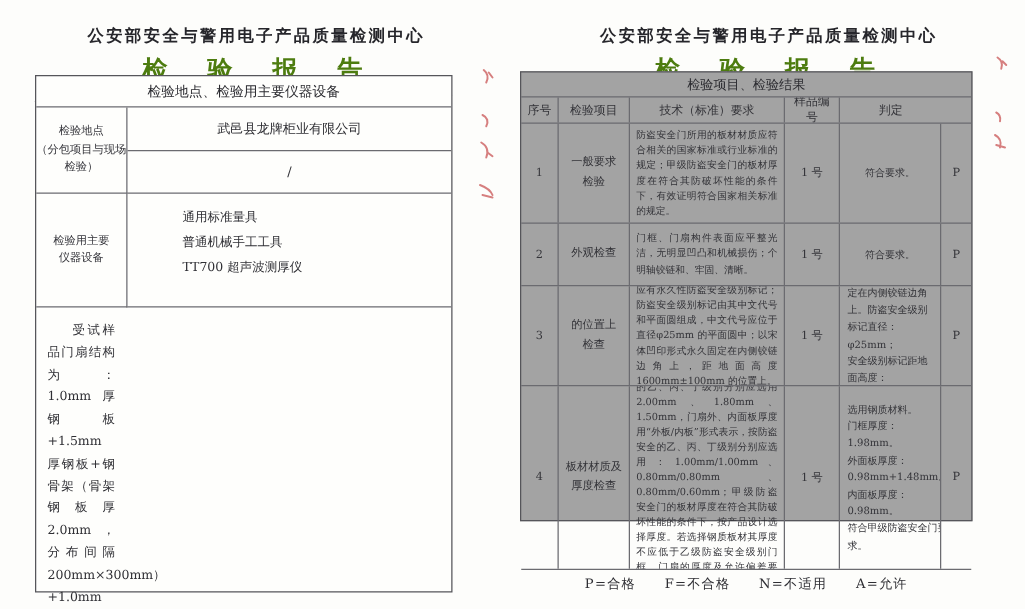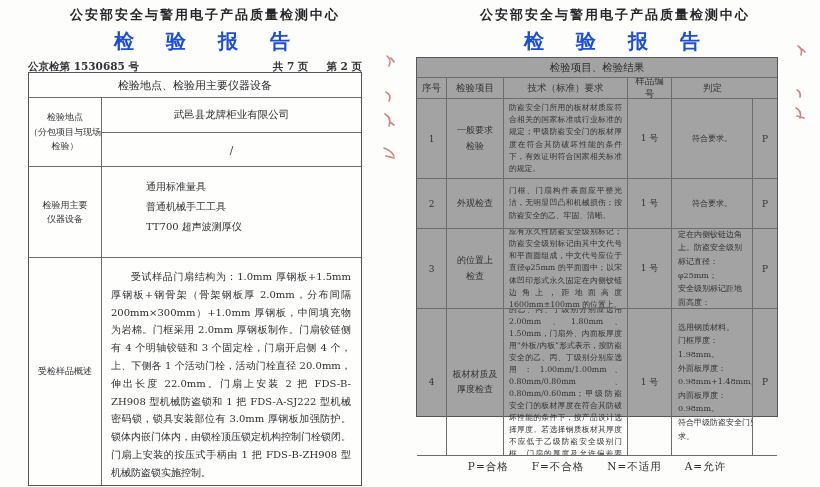--- a/index.html
+++ b/index.html
@@ -9,37 +9,37 @@
     font-family:"DejaVu Serif","Liberation Serif",serif;
     color:#2e2e33;
     position:relative;
   }
   .page { position:absolute; top:0; width:410px; height:487px; }
   .page-left  { left:0; }
   .page-right { left:410px; }
 
   .org {
     text-align:center; font-weight:bold; font-size:13px;
-    letter-spacing:2px; padding-top:6px; color:#26262b;
+    letter-spacing:2px; padding-top:20px; color:#26262b;
   }
   .rpt-title {
     text-align:center; font-weight:bold; font-size:20px;
-    letter-spacing:6px; margin-top:4px; color:#1d4ed8;
+    letter-spacing:6px; margin-top:4px; color:#4d7c0f;
   }
   .rpt-meta {
     display:flex; justify-content:space-between; align-items:flex-end;
     font-size:10.5px; font-weight:bold; color:#333338;
   }
   .page-left  .rpt-meta { margin:5px 48px 0 28px; }
   .page-right .rpt-meta { margin:5px 43px 0 15px; }
   .rpt-meta .pages { display:flex; gap:18px; }
 
   
   .ltable {
-    position:absolute; left:28px; top:72px; width:334px; height:414px;
+    position:absolute; left:28px; top:60px; width:334px; height:414px;
     border:1.5px solid #55555a; background:#fefefc;
   }
   .lt-title {
     height:25px; border-bottom:1px solid #6b6b70;
     display:flex; align-items:center; justify-content:center;
     font-size:11px; color:#2b2b30;
   }
   .lt-grid {
     display:grid; height:387px;
     grid-template-columns:73px 1fr;
@@ -128,21 +128,20 @@
       <div class="lcell lt-label lbl-loc">检验地点
 （分包项目与现场
 检验）</div>
       <div class="lcell last-col c-center">武邑县龙牌柜业有限公司</div>
       <div class="lcell last-col c-center">/</div>
       <div class="lcell lt-label">检验用主要
 仪器设备</div>
       <div class="lcell last-col c-inst">通用标准量具
 普通机械手工工具
 TT700 超声波测厚仪</div>
-      <div class="lcell lt-label last-row">受检样品概述</div>
       <div class="lcell last-col last-row c-ov">
         <p>受试样品门扇结构为：1.0mm 厚钢板+1.5mm 厚钢板+钢骨架（骨架钢板厚 2.0mm，分布间隔 200mm×300mm）+1.0mm 厚钢板，中间填充物为岩棉。门框采用 2.0mm 厚钢板制作。门扇铰链侧有 4 个明轴铰链和 3 个固定栓，门扇开启侧 4 个，上、下侧各 1 个活动门栓，活动门栓直径 20.0mm，伸出长度 22.0mm。门扇上安装 2 把 FDS-B-ZH908 型机械防盗锁和 1 把 FDS-A-SJ222 型机械密码锁，锁具安装部位有 3.0mm 厚钢板加强防护。锁体内嵌门体内，由锁栓顶压锁定机构控制门栓锁闭。门扇上安装的按压式手柄由 1 把 FDS-B-ZH908 型机械防盗锁实施控制。</p>
       </div>
     </div>
   </div>
 
   <div class="seal" style="left:381px; top:52px;">
     <svg width="18" height="120" viewBox="0 0 18 120">
       <g stroke="#c95656" stroke-width="1.6" fill="none" stroke-linecap="round">
         <path d="M6 4 q5 4 2 10 M10 6 l3 4"></path>
@@ -182,21 +181,21 @@
 检验</div>
       <div class="rcell f-req">防盗安全门所用的板材材质应符合相关的国家标准或行业标准的规定；甲级防盗安全门的板材厚度在符合其防破坏性能的条件下，有效证明符合国家相关标准的规定。</div>
       <div class="rcell f-samp">1 号</div>
       <div class="rcell f-res">符合要求。</div>
       <div class="rcell f-ver">P</div>
     </div>
 
     <div class="rt-row r-h2">
       <div class="rcell f-no">2</div>
       <div class="rcell f-item">外观检查</div>
-      <div class="rcell f-req">门框、门扇构件表面应平整光洁，无明显凹凸和机械损伤；按防盗安全的乙、牢固、清晰。</div>
+      <div class="rcell f-req">门框、门扇构件表面应平整光洁，无明显凹凸和机械损伤；个明轴铰链和、牢固、清晰。</div>
       <div class="rcell f-samp">1 号</div>
       <div class="rcell f-res">符合要求。</div>
       <div class="rcell f-ver">P</div>
     </div>
 
     <div class="rt-row r-h3">
       <div class="rcell f-no">3</div>
       <div class="rcell f-item">的位置上
 检查</div>
       <div class="rcell f-req">应有永久性防盗安全级别标记；防盗安全级别标记由其中文代号和平面圆组成，中文代号应位于直径φ25mm 的平面圆中；以宋体凹印形式永久固定在内侧铰链边角上，距地面高度 1600mm±100mm 的位置上。</div>

